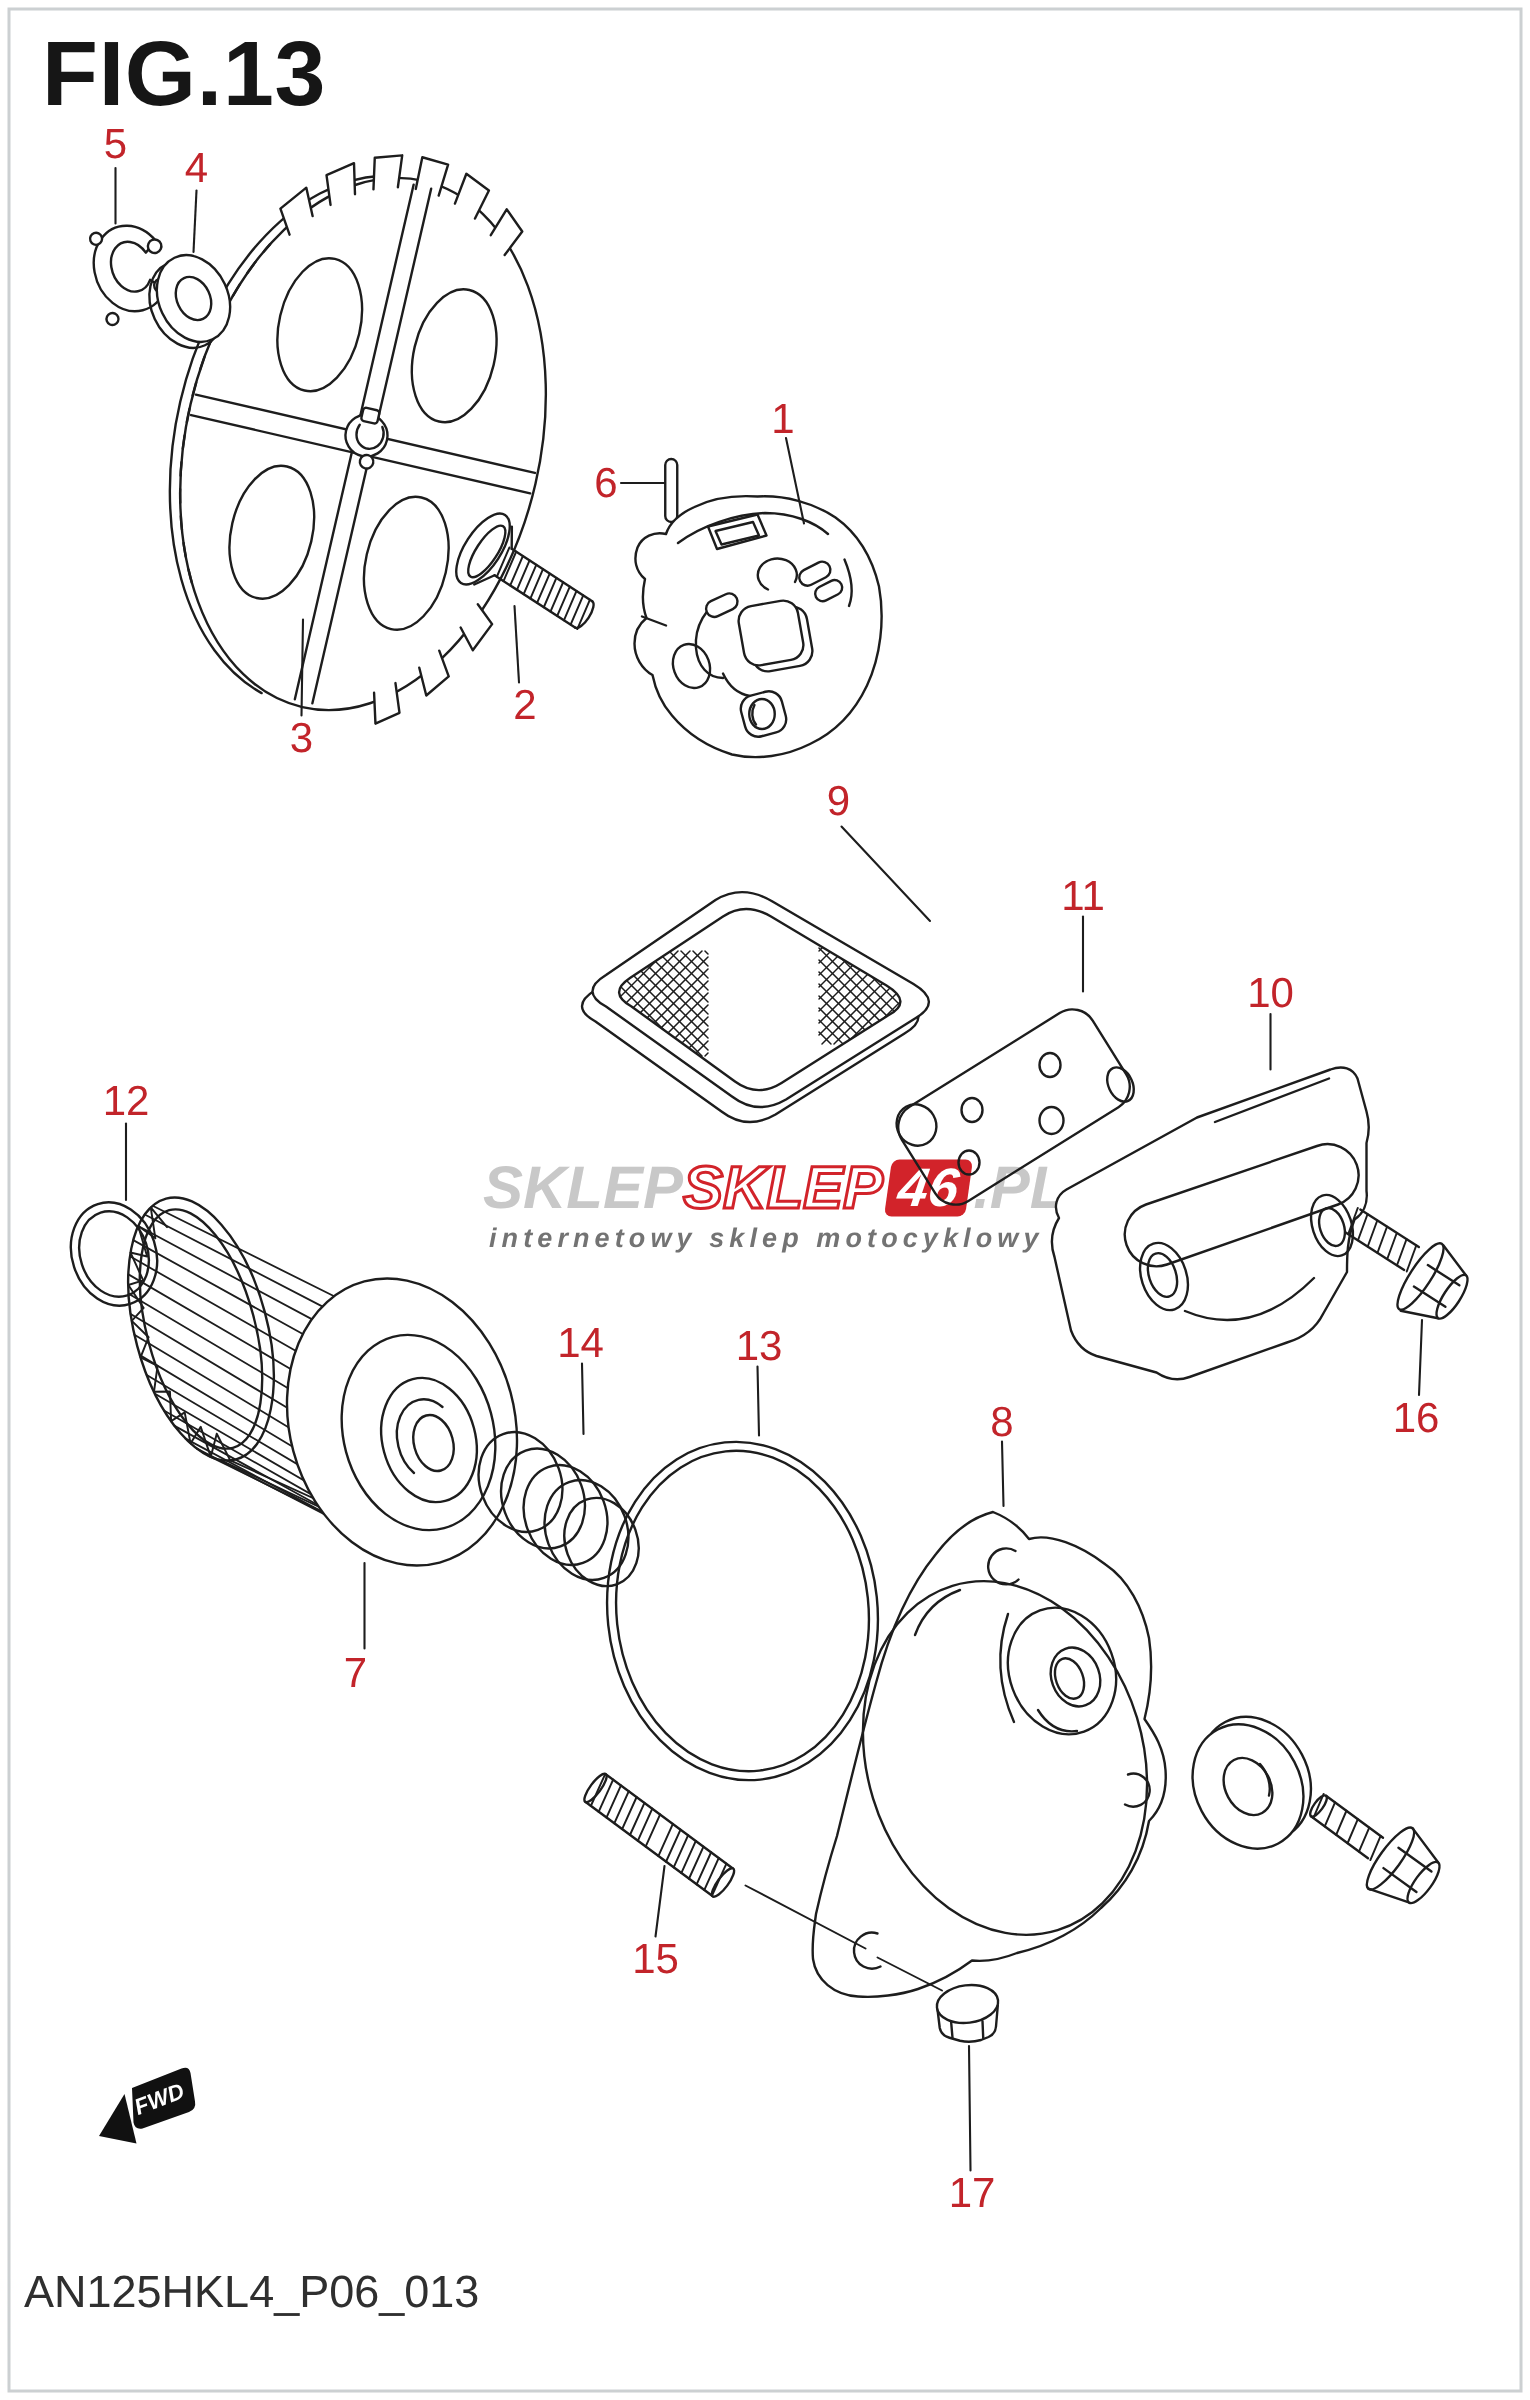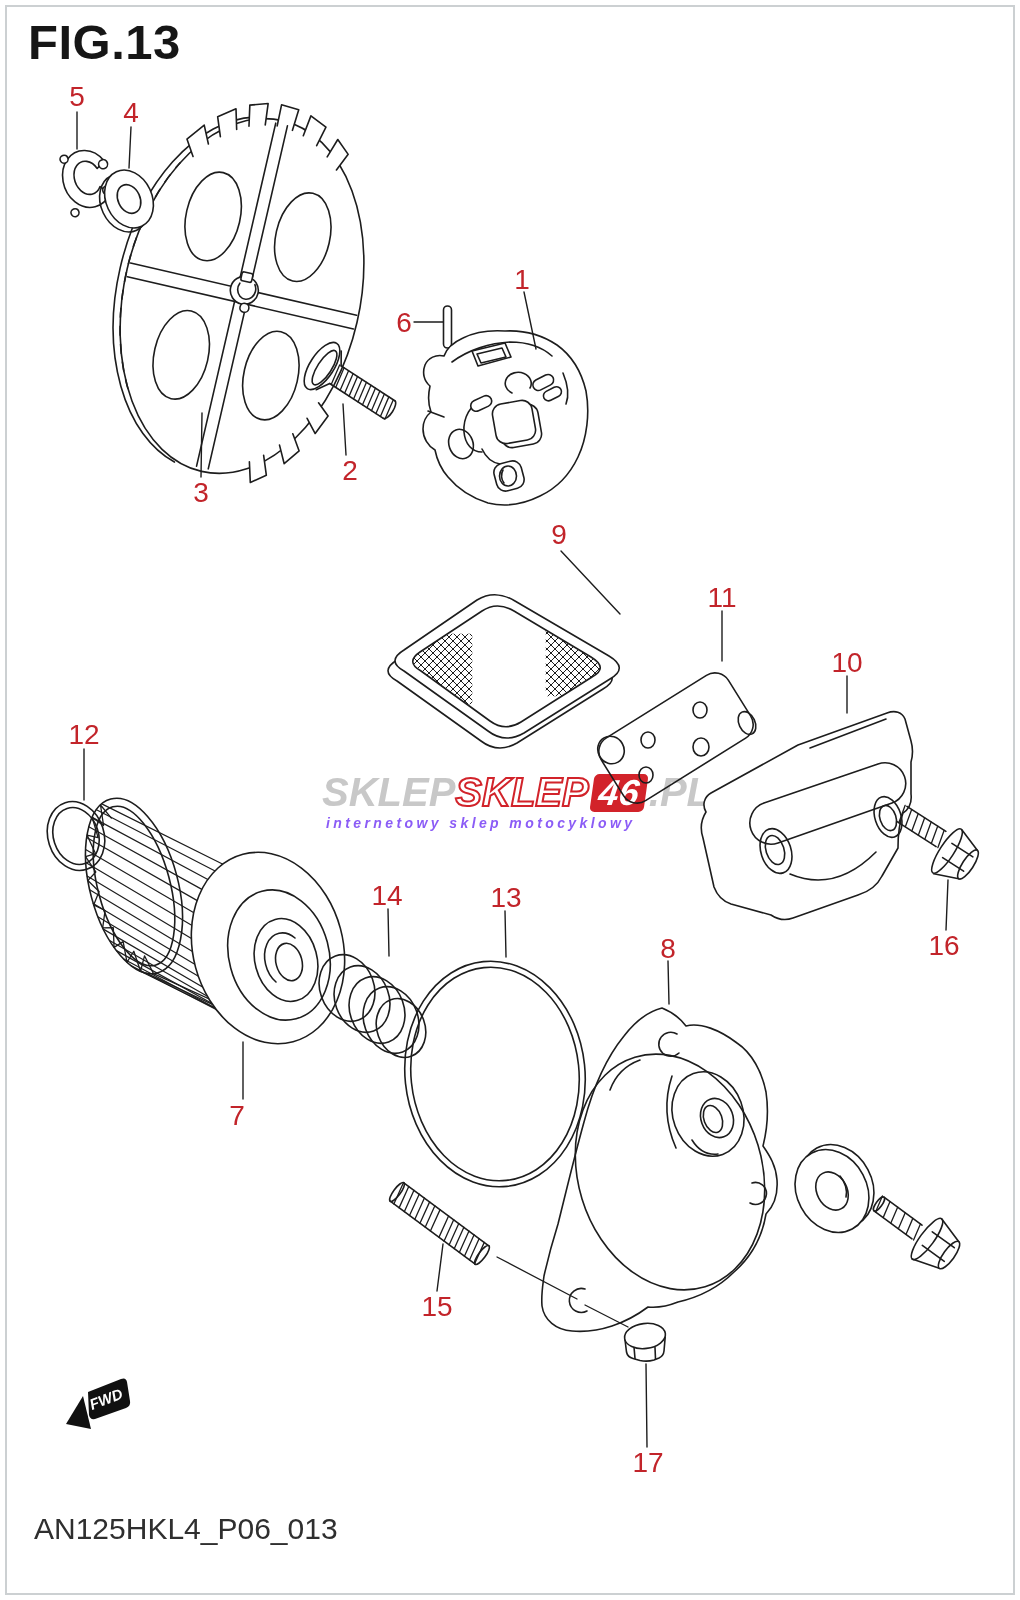--- a/index.html
+++ b/index.html
@@ -1,27 +1,27 @@
 <!DOCTYPE html>
 <html><head>
 <meta charset="utf-8">
 <style>
   html,body{margin:0;padding:0}
   body{width:1020px;height:1600px;position:relative;background:#fff;font-family:"Liberation Sans",sans-serif;overflow:hidden}
   .frame{position:absolute;inset:5px;border:2px solid #ccd0d2;pointer-events:none}
   #art{position:absolute;left:0;top:0}
-  .page-title{position:absolute;left:28px;top:14px;font-size:49px;font-weight:bold;letter-spacing:.5px;color:#161616}
-  .footer{position:absolute;left:34px;top:1514px;font-size:30px;color:#2f2f2f}
+  .page-title{position:absolute;left:28px;top:14px;font-size:61px;font-weight:bold;letter-spacing:.5px;color:#161616}
+  .footer{position:absolute;left:16px;top:1514px;font-size:30px;color:#2f2f2f}
   .footer div{line-height:30px}
   .footer .l2{margin-top:9px}
   .wm{position:absolute;left:322px;top:772px}
-  .wm-main{display:flex;align-items:flex-end;font-style:italic;font-weight:bold;font-size:40px;color:#c8c8c8;line-height:40px;white-space:nowrap}
+  .wm-main{display:flex;align-items:center;font-style:italic;font-weight:bold;font-size:40px;color:#c8c8c8;line-height:40px;white-space:nowrap}
   .wm-outline{color:#fff;-webkit-text-stroke:2px #d2232a}
   .wm-badge{display:inline-block;background:#d2232a;color:#fff;padding:0 7px;border-radius:5px;transform:skew(-8deg);height:38px;line-height:38px;margin:0 3px;font-size:36px}
-  .wm-tag{font-style:italic;font-weight:bold;font-size:14px;letter-spacing:3.4px;color:#8b5cf6;margin-top:3px;margin-left:4px;white-space:nowrap}
+  .wm-tag{font-style:italic;font-weight:bold;font-size:18px;letter-spacing:3.4px;color:#737373;margin-top:3px;margin-left:4px;white-space:nowrap}
 </style>
 </head>
 <body>
 
 <div class="wm">
   <div class="wm-main">
       <span>SKLEP</span>
       <span class="wm-outline">SKLEP</span>
       <span class="wm-badge">46</span>
       <span>.PL</span>

